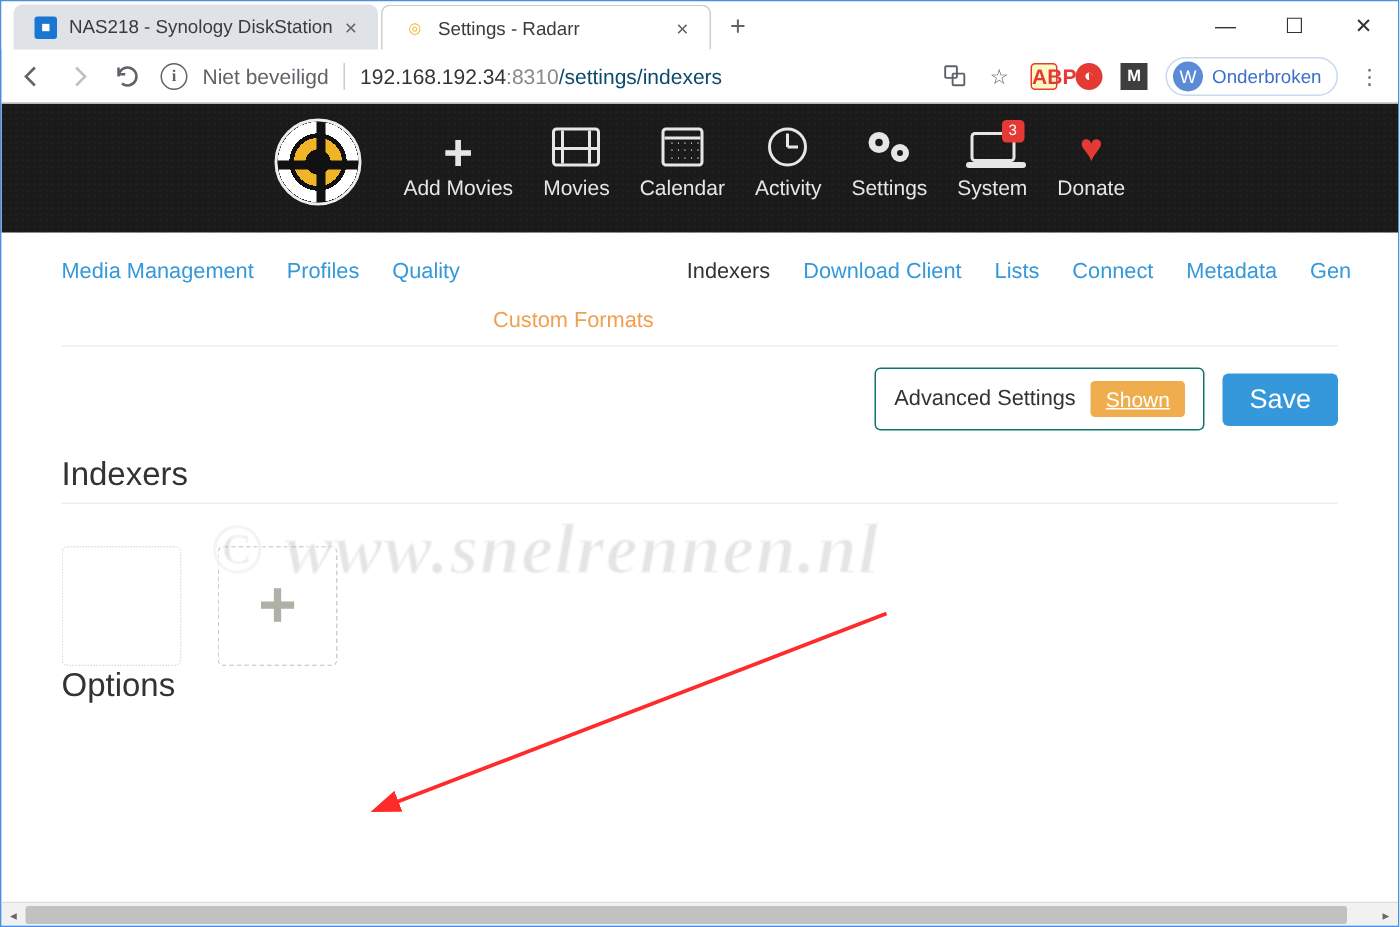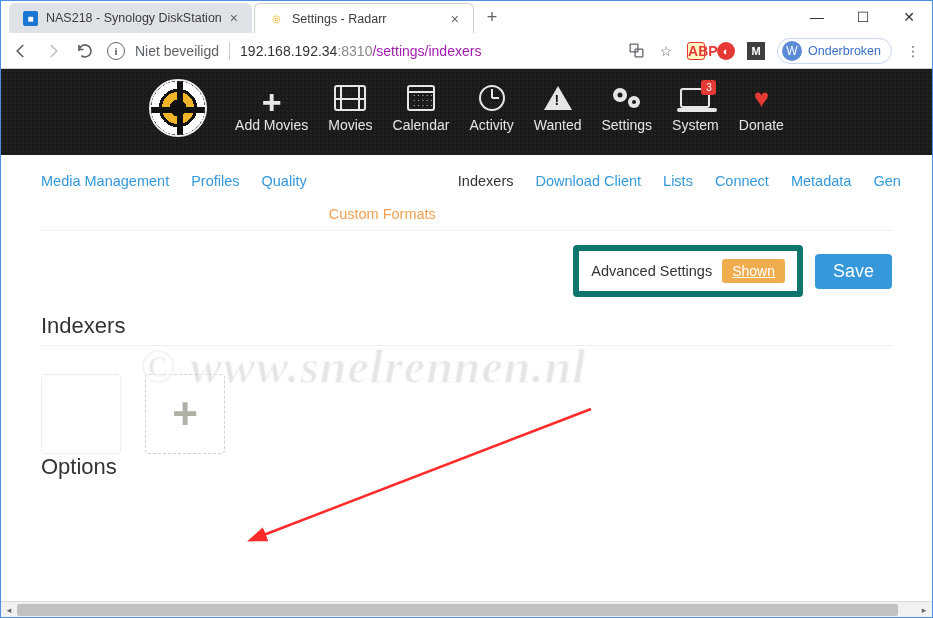--- a/index.html
+++ b/index.html
@@ -66,21 +66,21 @@
   .app-search .mag { color: #c9c9c9; font-size: 14px; }
   .app-search input { background: transparent; border: none; outline: none; color: #7a7a7a; font-size: 15px; width: 100%; }
   .app-search input::placeholder { color: #6b6b6b; }
   
   .content { padding: 18px 40px 0 40px; position: relative; flex: 1; overflow: hidden; }
   .settings-tabs { display: flex; gap: 22px; font-size: 14.5px; border-bottom: 1px solid #eee; padding-bottom: 8px; white-space: nowrap; }
   .settings-tabs a { color: #3498db; cursor: pointer; }
   .settings-tabs a.muted { color: #f0a050; margin-top: 33px; }
   .settings-tabs a.active { color: #333; }
   .adv-row { display: flex; justify-content: flex-end; align-items: center; gap: 12px; margin-top: 14px; }
-  .adv-box { border: 6px solid #0f766e; border-radius: 4px; padding: 8px 12px; display: flex; align-items: center; gap: 10px; font-size: 14.5px; color: #333; }
+  .adv-box { border: 1px solid #0f766e; border-radius: 4px; padding: 8px 12px; display: flex; align-items: center; gap: 10px; font-size: 14.5px; color: #333; }
   .shown { background: #f0ad4e; color: #fff; padding: 4px 10px; border-radius: 3px; font-size: 14px; text-decoration: underline; }
   .save-btn { background: #3498db; color: #fff; padding: 7px 18px; border-radius: 4px; font-size: 18px; cursor: pointer; }
   .section-h { font-size: 22px; color: #333; margin-top: 16px; font-weight: 400; border-bottom: 1px solid #eee; padding-bottom: 6px; }
   .card-row { display: flex; gap: 24px; margin-top: 28px; }
   .card-empty { width: 80px; height: 80px; border: 1px dotted #ddd; border-radius: 4px; }
   .card-add { width: 80px; height: 80px; border: 1px dashed #d0d0d0; border-radius: 4px; display: grid; place-items: center; cursor: pointer; }
   .card-add .plus { font-size: 44px; color: #b0b0a6; font-weight: bold; line-height: 1; }
   .section-h2 { font-size: 22px; color: #333; font-weight: 400; }
   
   .arrow-svg { position: absolute; left: 0; top: 0; pointer-events: none; }
@@ -127,21 +127,21 @@
     <div class="nav-ico">
         <svg width="18" height="18" viewBox="0 0 24 24" fill="none" stroke="#5f6368" stroke-width="2.2">
           <path d="M4 12a8 8 0 1 1 3 6.2M4 4v6h6"></path>
         </svg>
       </div>
     <div class="url">
       <span class="infoc">i</span>
       <span class="sec">Niet beveiligd</span>
       <span class="sep"></span>
       <span>
-        <span>192.168.192.34</span><span style="color:#888">:8310</span><span style="color:#a21caf">/settings/indexers</span>
+        <span>192.168.192.34</span><span style="color:#888">:8310</span><span style="color:#0c4a6e">/settings/indexers</span>
       </span>
     </div>
     <div class="right-icons">
       <span class="ico">
           <svg width="17" height="17" viewBox="0 0 24 24" fill="none" stroke="#5f6368" stroke-width="1.8">
             <rect x="3" y="3" width="11" height="11" rx="1"></rect>
             <rect x="10" y="10" width="11" height="11" rx="1"></rect>
           </svg>
         </span>
       <span class="ico">☆</span>
@@ -178,26 +178,20 @@
               </div>
             <span>Calendar</span>
           </div>
           <div class="nav-item">
             <div class="ni-ico">
                 <div class="ico-clock"></div>
               </div>
             <span>Activity</span>
           </div>
           <div class="nav-item">
-            <div class="ni-ico">
-                <div class="ico-warn"></div>
-              </div>
-            <span>Wanted</span>
-          </div>
-          <div class="nav-item">
             <div class="ni-ico ico-gears">
               <svg width="34" height="28" viewBox="0 0 34 28">
                   <g fill="#e6e6e6">
                     <circle cx="10" cy="11" r="7"></circle>
                     <circle cx="10" cy="11" r="2.5" fill="#1a1a1a"></circle>
                     <circle cx="24" cy="18" r="6"></circle>
                     <circle cx="24" cy="18" r="2" fill="#1a1a1a"></circle>
                   </g>
                 </svg>
             </div>

